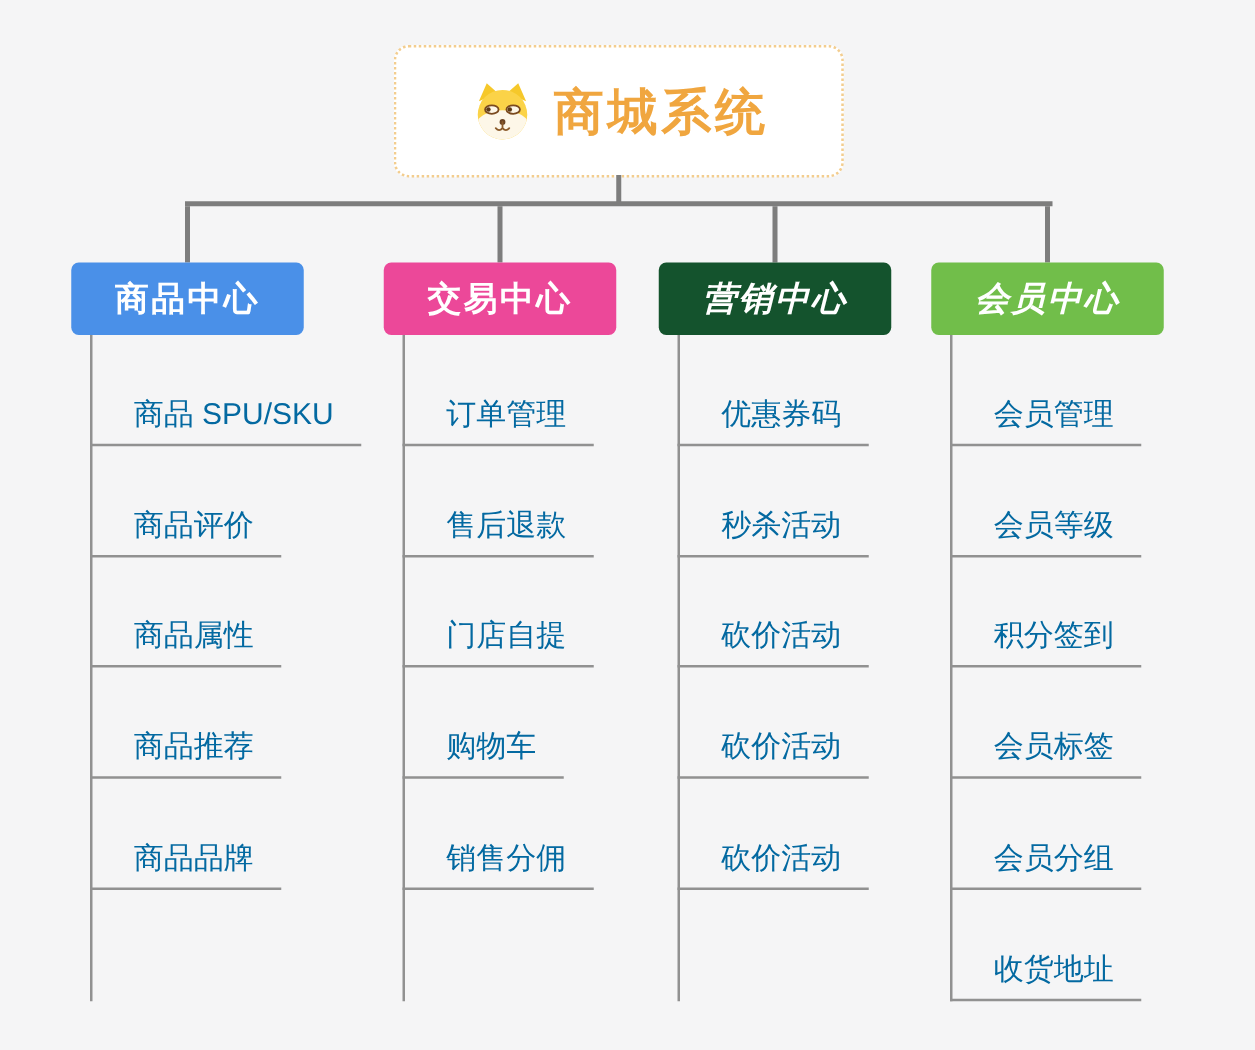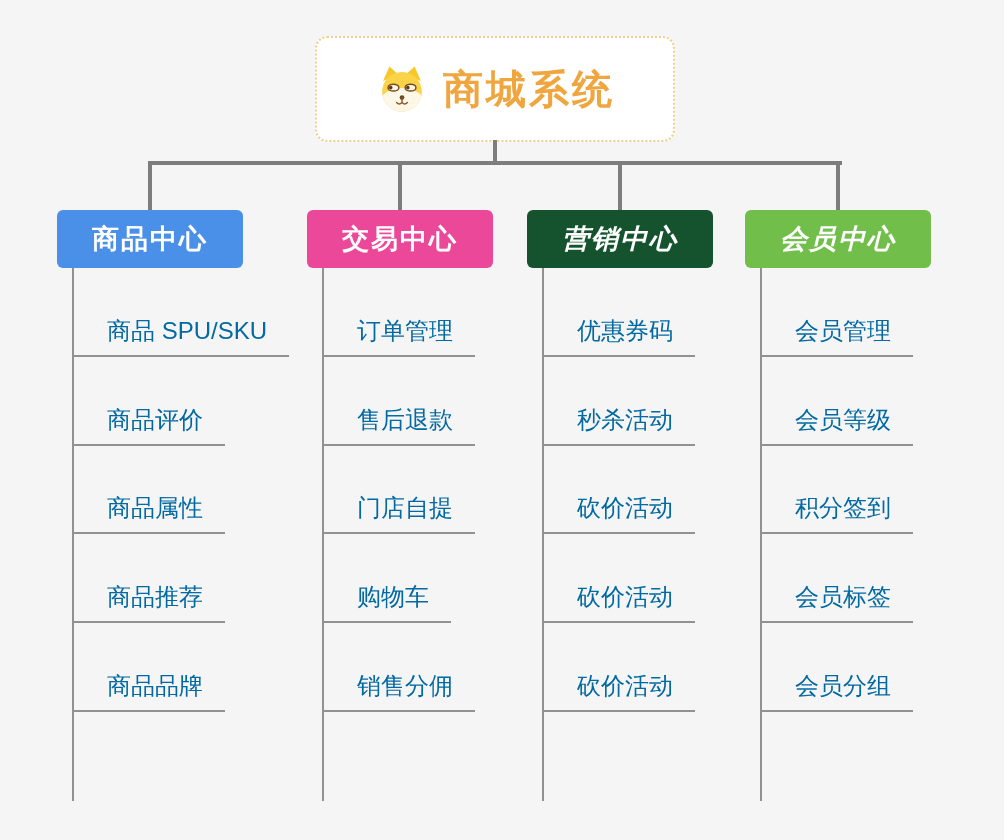--- a/index.html
+++ b/index.html
@@ -173,16 +173,19 @@
         </div>
       <div class="leaf">
           <span>积分签到</span>
         </div>
       <div class="leaf">
           <span>会员标签</span>
         </div>
       <div class="leaf">
           <span>会员分组</span>
         </div>
+      <div class="leaf">
+          <span>收货地址</span>
+        </div>
     </div>
   </div>
 
 </div>
 
 </body></html>

